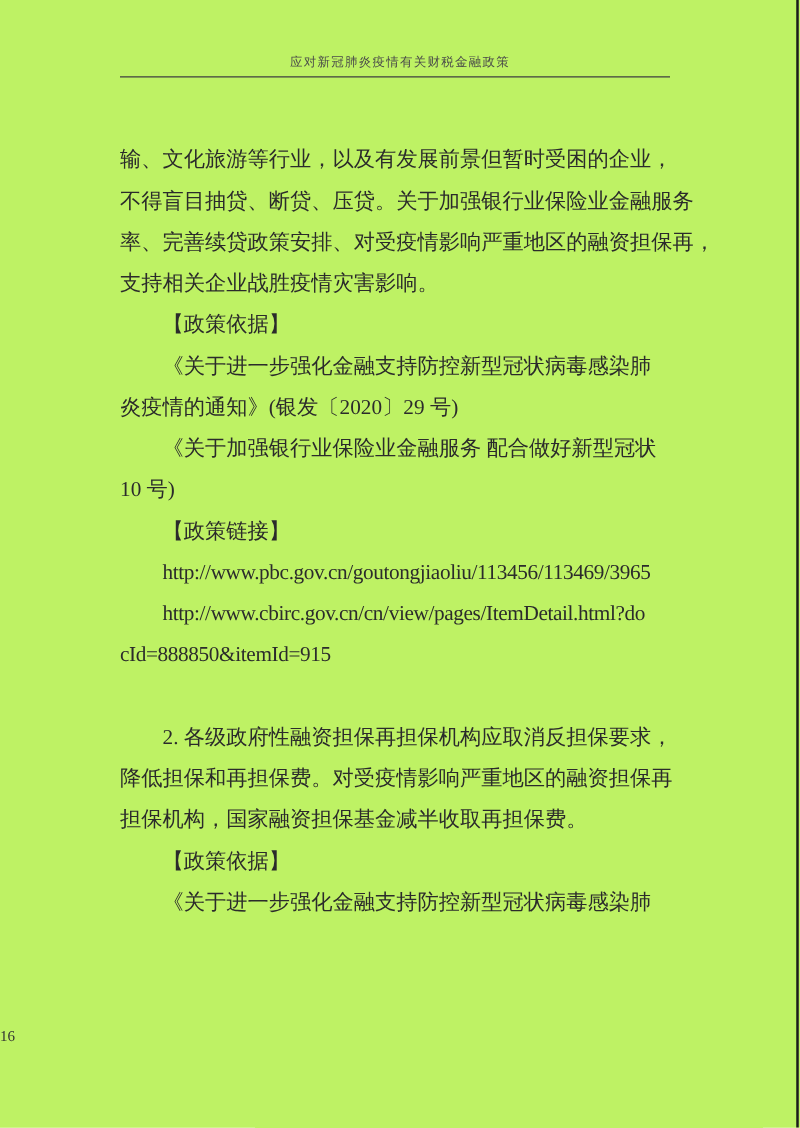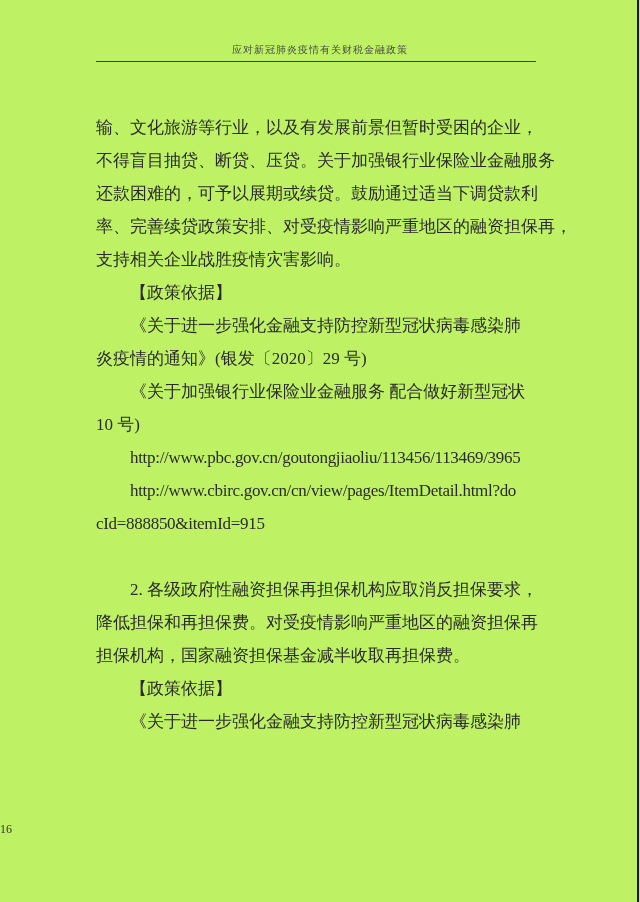--- a/index.html
+++ b/index.html
@@ -58,28 +58,28 @@
 
 <div class="page">
 
   <div class="running-header">应对新冠肺炎疫情有关财税金融政策</div>
 
   <div class="header-rule"></div>
 
   <div class="body-text">
       <div class="line">输、文化旅游等行业，以及有发展前景但暂时受困的企业，</div>
       <div class="line">不得盲目抽贷、断贷、压贷。关于加强银行业保险业金融服务</div>
-      <div class="line">还款困难的，可予以展期或续贷。鼓励通过适当下调贷款利</div>
       <div class="line">率、完善续贷政策安排、对受疫情影响严重地区的融资担保再，</div>
       <div class="line">支持相关企业战胜疫情灾害影响。</div>
       <div class="line indent">【政策依据】</div>
       <div class="line indent">《关于进一步强化金融支持防控新型冠状病毒感染肺</div>
       <div class="line">炎疫情的通知》(银发〔2020〕29 号)</div>
       <div class="line indent">《关于加强银行业保险业金融服务 配合做好新型冠状</div>
       <div class="line">10 号)</div>
+      <div class="line indent">【政策链接】</div>
       <div class="line indent url">http://www.pbc.gov.cn/goutongjiaoliu/113456/113469/3965</div>
       <div class="line indent url">http://www.cbirc.gov.cn/cn/view/pages/ItemDetail.html?do</div>
       <div class="line url">cId=888850&amp;itemId=915</div>
       <div class="line blank">&nbsp;</div>
       <div class="line indent">2. 各级政府性融资担保再担保机构应取消反担保要求，</div>
       <div class="line">降低担保和再担保费。对受疫情影响严重地区的融资担保再</div>
       <div class="line">担保机构，国家融资担保基金减半收取再担保费。</div>
       <div class="line indent">【政策依据】</div>
       <div class="line indent">《关于进一步强化金融支持防控新型冠状病毒感染肺</div>
     </div>

